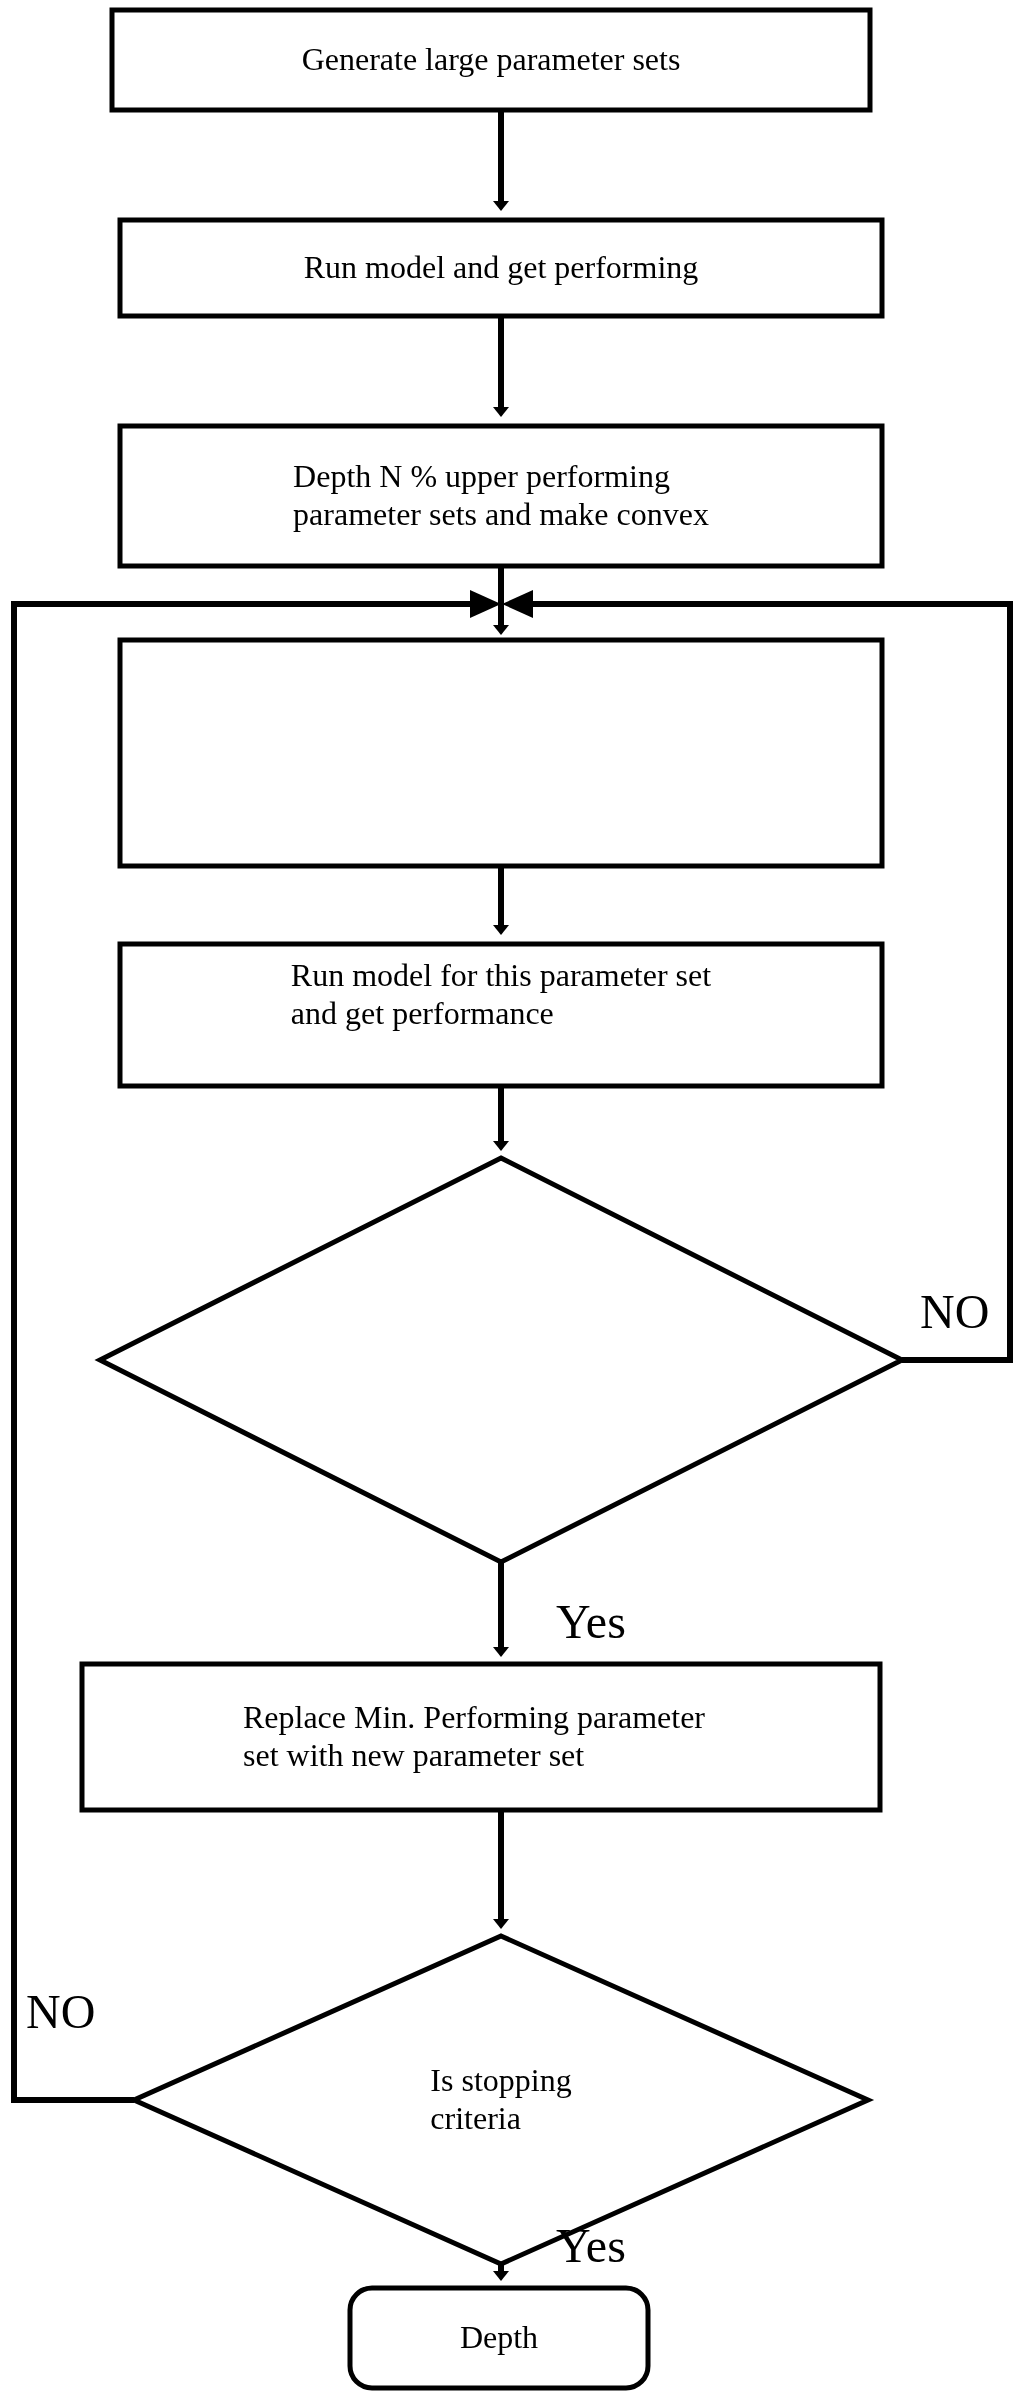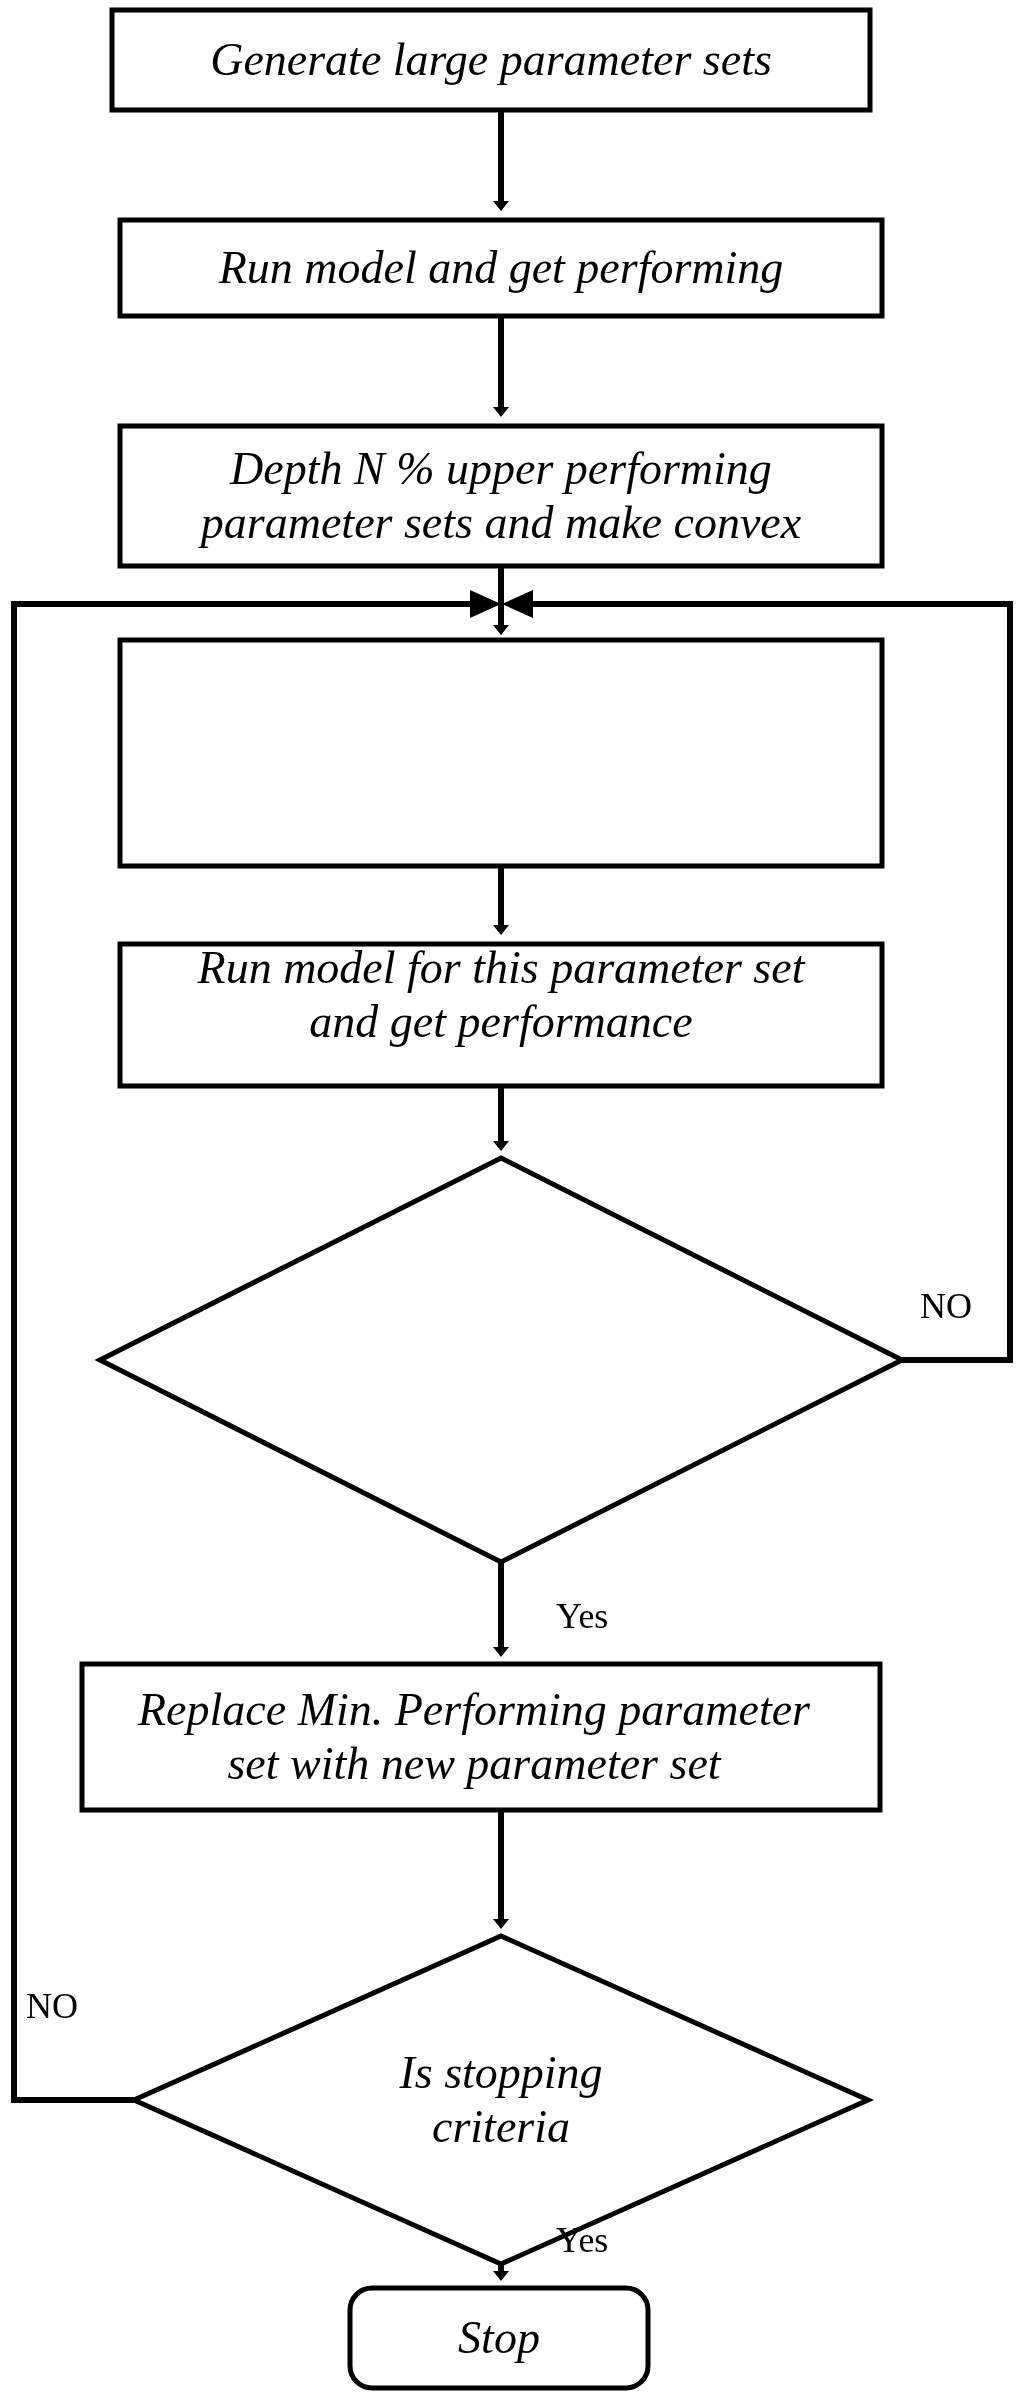--- a/index.html
+++ b/index.html
@@ -24,30 +24,28 @@
     left: 0;
     top: 0;
     width: 1024px;
     height: 2408px;
   }
   .node-text {
     position: absolute;
     display: flex;
     align-items: center;
     justify-content: center;
-    text-align: center;
     line-height: 1.18;
-    font-size: 46px;
+    font-size: 32px;
     white-space: pre-line;
     pointer-events: none;
-    font-style: italic;
   }
   .edge-label {
     position: absolute;
-    font-size: 36px;
+    font-size: 48px;
     line-height: 1;
     white-space: nowrap;
   }
   .process-box { fill: #ffffff; stroke: #000000; stroke-width: 5; }
   .terminal-box { fill: #ffffff; stroke: #000000; stroke-width: 5; }
   .decision { fill: #ffffff; stroke: #000000; stroke-width: 5; stroke-linejoin: miter; }
   .conn { stroke: #000000; stroke-width: 6; fill: none; }
 </style>
 </head>
 <body>
@@ -106,21 +104,21 @@
   <div class="node-text" style="left:120px; top:924px; width:762px; height:142px;">Run model for this parameter set
 and get performance</div>
 
 
   <div class="node-text" style="left:75px; top:1664px; width:798px; height:146px;">Replace Min. Performing parameter
 set with new parameter set</div>
 
   <div class="node-text" style="left:281px; top:2030px; width:440px; height:140px;">Is stopping
 criteria</div>
 
-  <div class="node-text" style="left:350px; top:2288px; width:298px; height:100px;">Stop</div>
+  <div class="node-text" style="left:350px; top:2288px; width:298px; height:100px;">Depth</div>
 
   <div class="edge-label" style="left:920px; top:1288px;">NO</div>
 
   <div class="edge-label" style="left:556px; top:1598px;">Yes</div>
 
   <div class="edge-label" style="left:26px; top:1988px;">NO</div>
 
   <div class="edge-label" style="left:556px; top:2222px;">Yes</div>
 
 </div>

